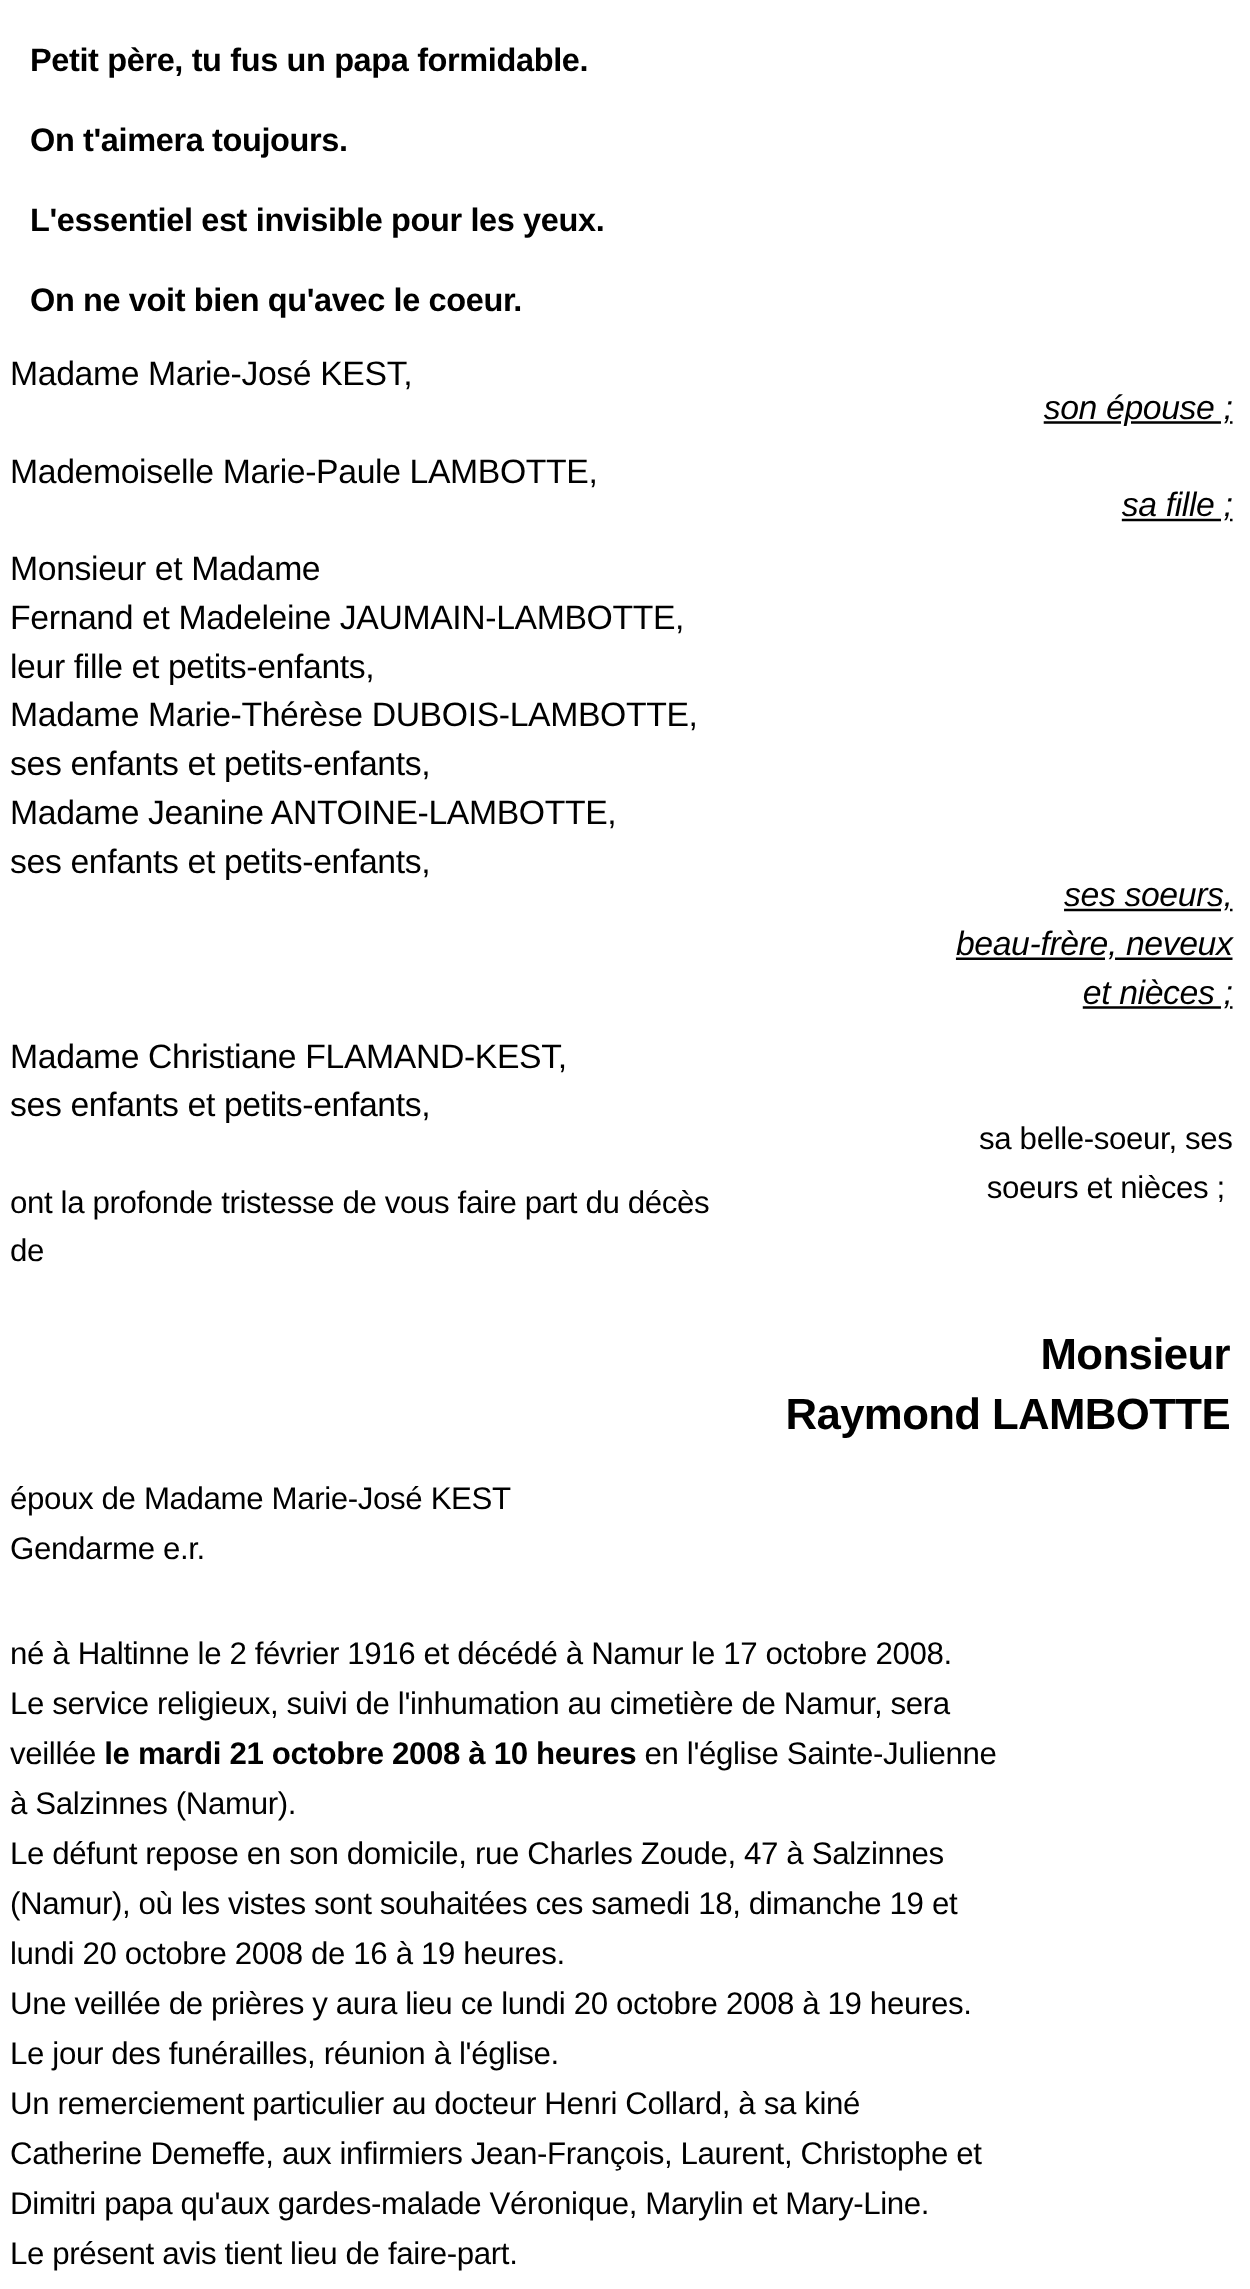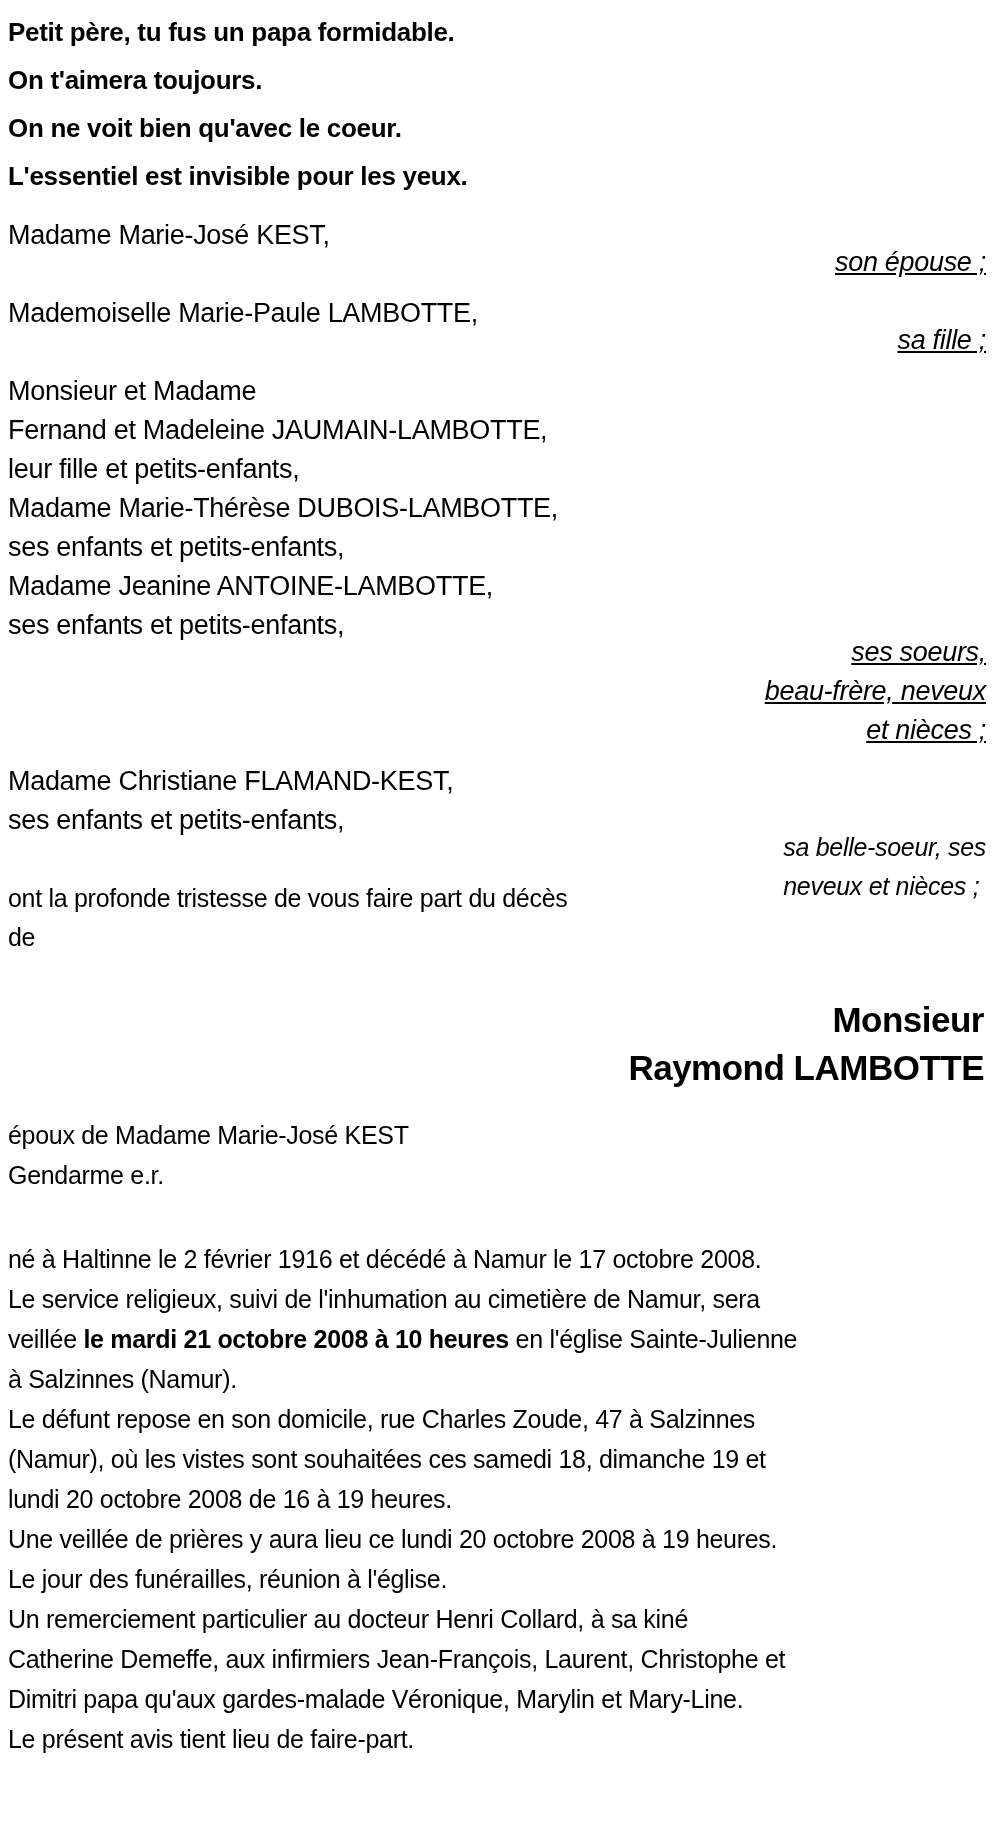--- a/index.html
+++ b/index.html
@@ -5,31 +5,31 @@
   html, body { margin: 0; padding: 0; background: #ffffff; }
   body {
     width: 1000px; height: 1831px;
     font-family: "Liberation Sans", sans-serif;
     color: #000000;
     overflow: hidden;
   }
   .page { padding: 8px 14px 0 8px; letter-spacing: -0.3px; }
 
   
-  .quotes p { margin: 0; font-weight: 700; font-size: 26px; line-height: 48px; }
+  .quotes p { margin: 16px; font-weight: 700; font-size: 26px; line-height: 48px; }
 
   
   .family { margin-top: 16px; font-size: 27px; }
   .family p { margin: 0; line-height: 39px; }
   .fam-right { text-align: right; font-style: italic; position: relative; top: -12px; text-decoration: underline; }
 
   
   .closing { font-size: 25px; }
   .closing p { margin: 0; line-height: 39px; }
-  .right-float { float: right; text-align: left; font-style: italic; position: relative; top: -12px; margin-left: 24px; }
+  .right-float { float: right; text-align: center; position: relative; top: -12px; margin-left: 24px; }
   .right-float p { margin: 0; line-height: 39px; }
   .line-spacer { height: 39px; }
 
   
   .deceased { clear: both; margin-top: 40px; }
   .deceased p { margin: 2px; font-size: 35px; font-weight: 700; line-height: 46px; letter-spacing: -0.5px; text-align: right; }
 
   
   .subtitle { margin-top: 24px; }
   .subtitle p { margin: 0; font-size: 25px; line-height: 40px; }
@@ -41,22 +41,22 @@
   .bold-inline { font-weight: 700; }
 </style>
 </head>
 <body>
 
 <div class="page">
 
   <section class="quotes">
     <p>Petit père, tu fus un papa formidable.</p>
     <p>On t'aimera toujours.</p>
+    <p>L'essentiel est invisible pour les yeux.</p>
     <p>On ne voit bien qu'avec le coeur.</p>
-    <p>L'essentiel est invisible pour les yeux.</p>
   </section>
 
   <section class="family">
     <p class="fam-left">Madame Marie-José KEST,</p>
     <p class="fam-right">son épouse ;</p>
     <p class="fam-left">Mademoiselle Marie-Paule LAMBOTTE,</p>
     <p class="fam-right">sa fille ;</p>
     <p class="fam-left">Monsieur et Madame</p>
     <p class="fam-left">Fernand et Madeleine JAUMAIN-LAMBOTTE,</p>
     <p class="fam-left">leur fille et petits-enfants,</p>
@@ -67,21 +67,21 @@
     <p class="fam-right">ses soeurs,</p>
     <p class="fam-right">beau-frère, neveux</p>
     <p class="fam-right">et nièces ;</p>
     <p class="fam-left">Madame Christiane FLAMAND-KEST,</p>
     <p class="fam-left">ses enfants et petits-enfants,</p>
   </section>
 
   <section class="closing">
     <div class="right-float">
       <p>sa belle-soeur, ses</p>
-      <p>neveux et nièces ;</p>
+      <p>soeurs et nièces ;</p>
     </div>
     <div class="line-spacer"></div>
     <p>ont la profonde tristesse de vous faire part du décès</p>
     <p>de</p>
   </section>
 
   <section class="deceased">
     <p>Monsieur</p>
     <p>Raymond LAMBOTTE</p>
   </section>

